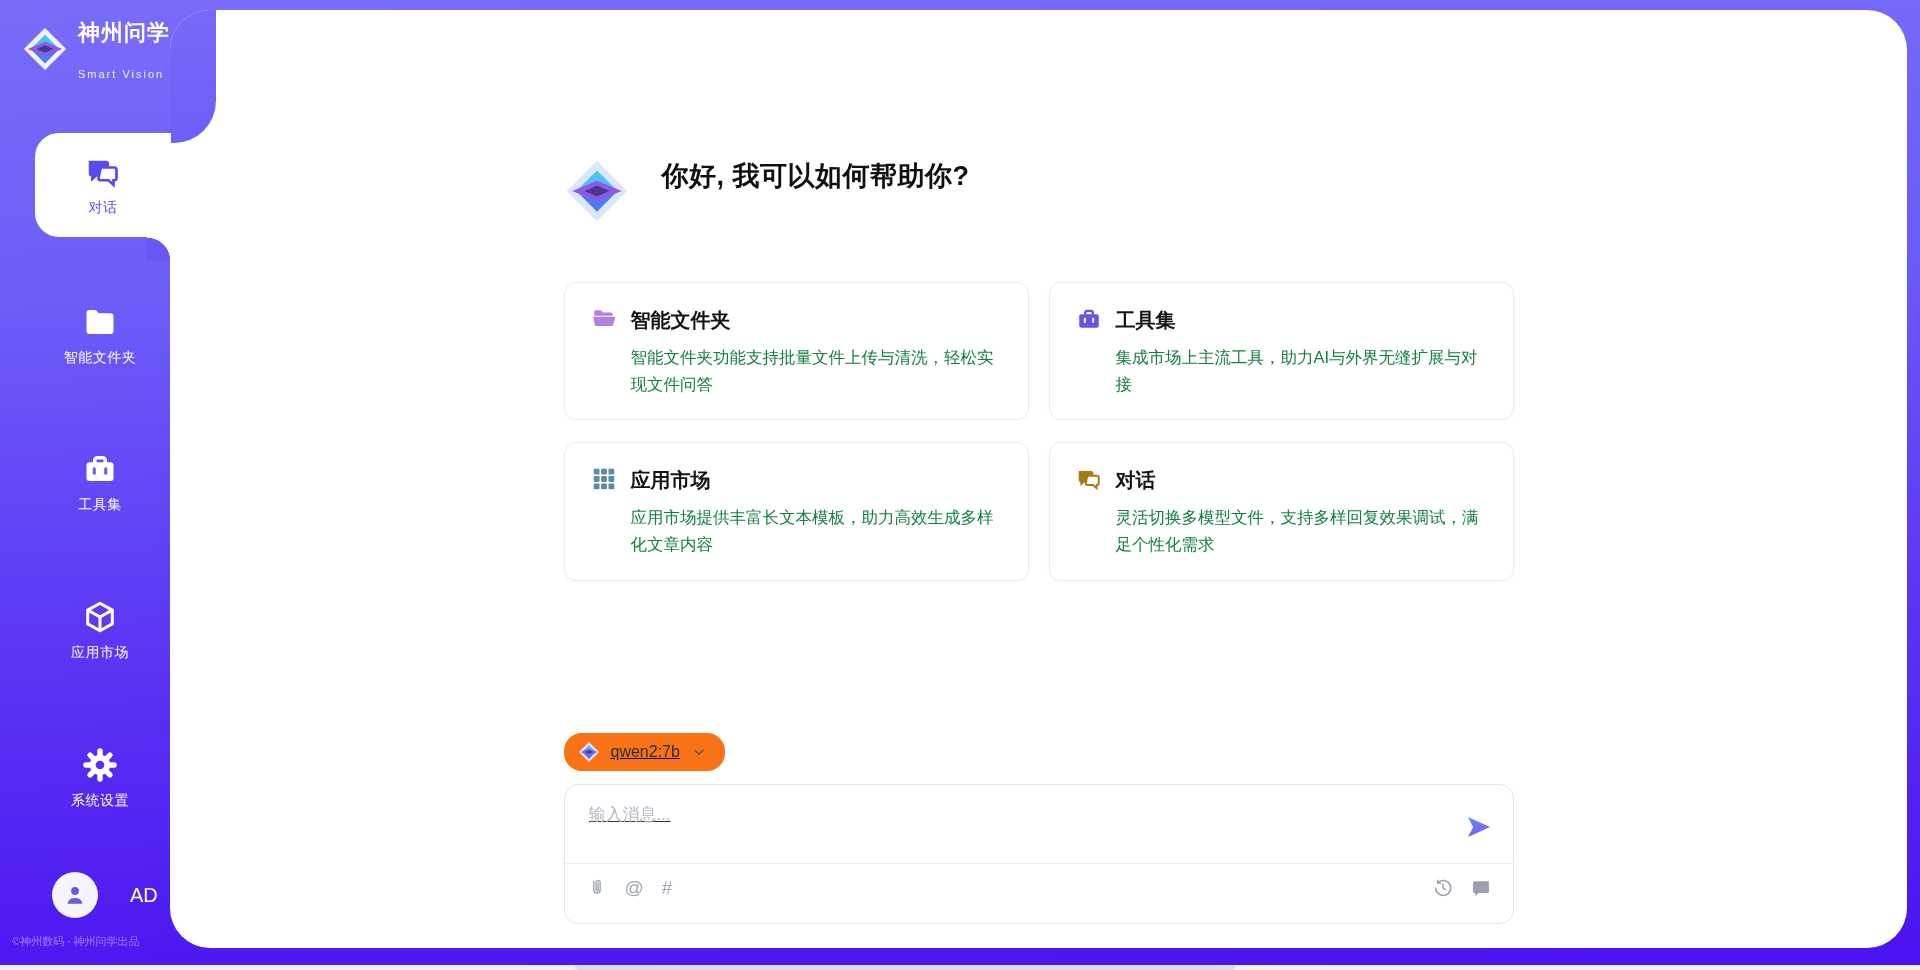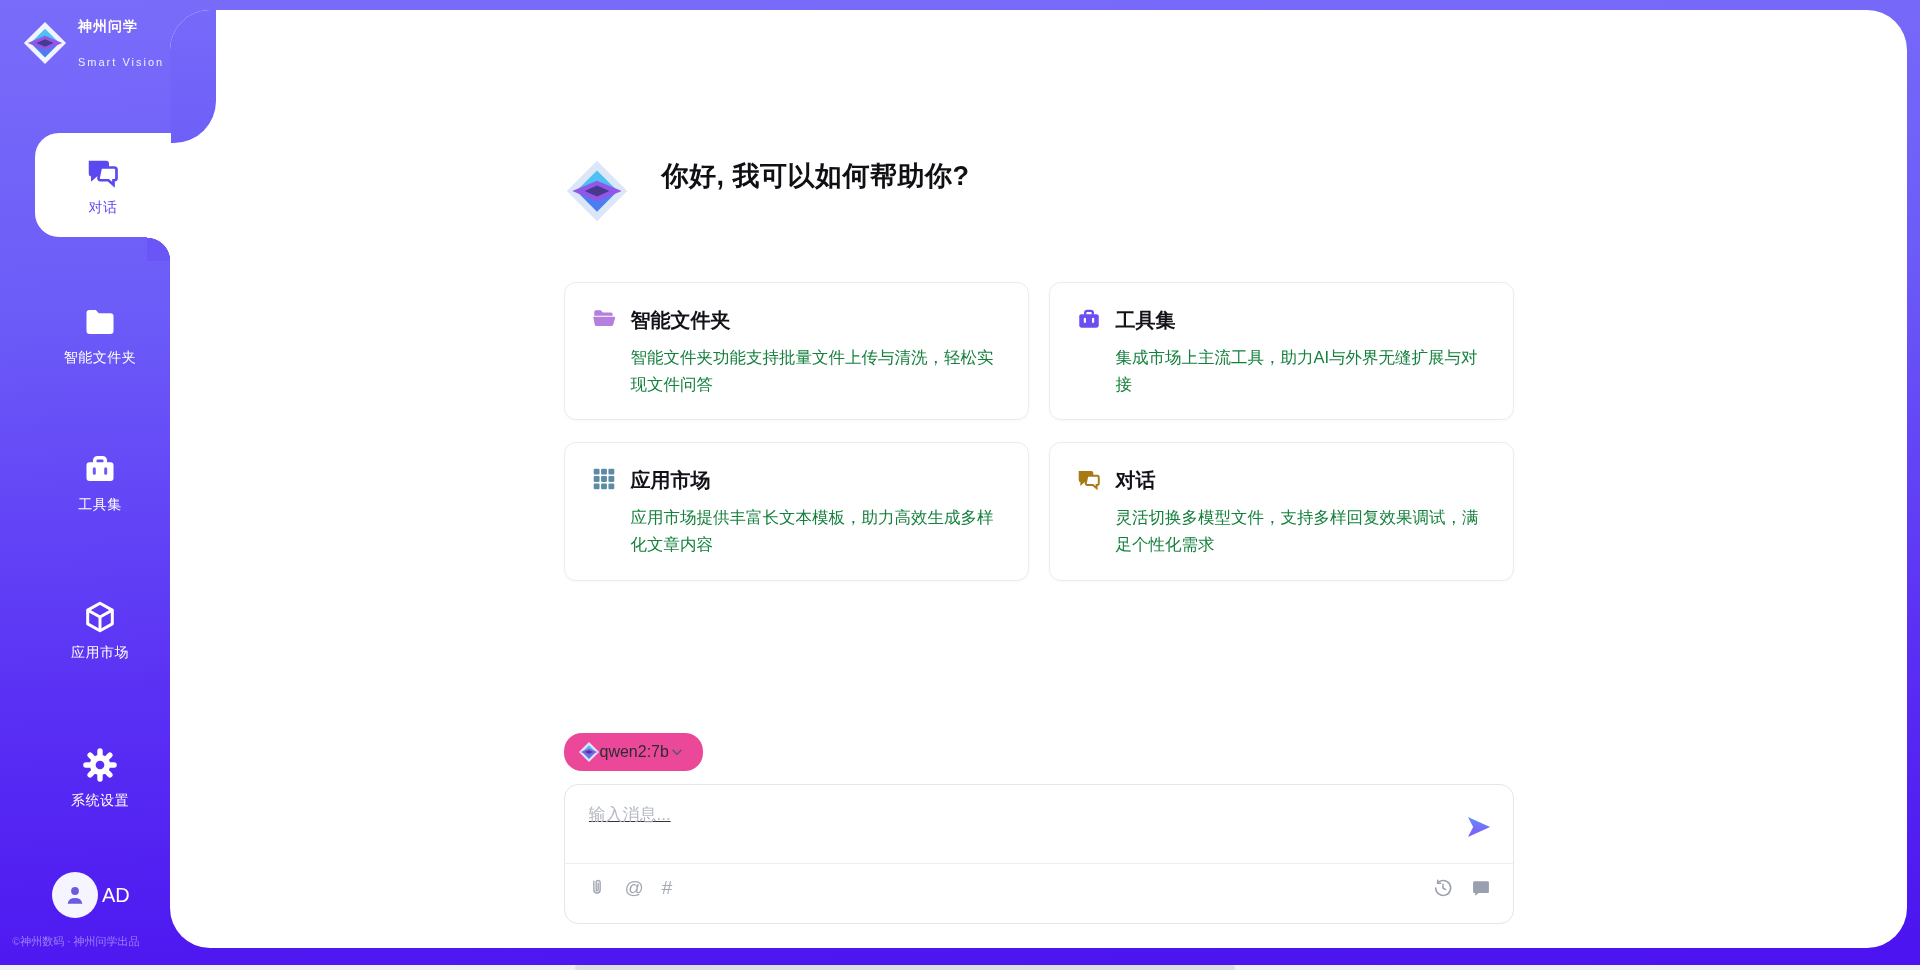--- a/index.html
+++ b/index.html
@@ -7,21 +7,21 @@
   body {
     font-family:"Liberation Sans","DejaVu Sans",sans-serif;
     background:linear-gradient(178deg,#7a6cfa 0%,#6c5cf8 30%,#5a30f4 68%,#4a12f0 100%);
     position:relative;
   }
 
   
   .sidebar { position:absolute; left:0; top:0; width:170px; height:100%; z-index:2; }
   .logo-row { position:absolute; left:22px; top:18px; display:flex; align-items:center; gap:10px; }
   .logo-diamond { width:46px; height:46px; }
-  .logo-text .t1 { color:#fff; font-size:14px; font-weight:700; letter-spacing:1px; }
+  .logo-text .t1 { color:#fff; font-size:22px; font-weight:700; letter-spacing:1px; }
   .logo-text .t2 { color:#eef0ff; font-size:11px; letter-spacing:2px; margin-top:20px; }
 
   .nav-item {
     position:absolute; left:30px; width:140px; height:104px;
     display:flex; flex-direction:column; align-items:center; justify-content:center;
     gap:9px; color:#fff; cursor:pointer;
   }
   .nav-item .nav-icon { width:36px; height:36px; }
   .nav-item .nav-label { font-size:14px; letter-spacing:.5px; }
   .nav-item.active {
@@ -31,21 +31,21 @@
   .nav-item.active::after {   
     content:''; position:absolute; right:0; bottom:-24px; width:24px; height:24px;
     background:radial-gradient(circle 24px at 0 100%, #6a55f6 0 23px, #fff 23.5px);
   }
   .nav-chat   { top:133px; }
   .nav-folder { top:283px; }
   .nav-tools  { top:430px; }
   .nav-market { top:578px; }
   .nav-gear   { top:726px; }
 
-  .user-row { position:absolute; left:52px; top:872px; display:flex; align-items:center; gap:4px; cursor:pointer; }
+  .user-row { position:absolute; left:52px; top:872px; display:flex; align-items:center; gap:32px; cursor:pointer; }
   .avatar { width:46px; height:46px; border-radius:50%; background:#f6f4ff; display:flex; align-items:center; justify-content:center; }
   .avatar svg { width:26px; height:26px; }
   .user-name { color:#fff; font-size:20px; font-weight:500; }
   .copyright { position:absolute; left:12px; top:934px; color:rgba(255,255,255,.42); font-size:11px; white-space:nowrap;font-family:Liberation Serif, serif; }
 
   
   .main-panel {
     position:absolute; left:170px; top:10px; right:13px; bottom:22px;
     background:#fff; border-radius:40px; overflow:hidden; z-index:1;
   }
@@ -68,22 +68,22 @@
     box-shadow:0 1px 3px rgba(20,20,60,.03);
     display:grid; grid-template-columns:40px 1fr;
   }
   .card .c-icon { width:26px; height:26px; margin-top:-1px; }
   .card h2 { font-size:20px; font-weight:700; color:#121318; }
   .card p { grid-column:2; font-size:16.5px; color:#15803d; line-height:1.62; margin-top:10px; }
   .ic-purple { color:#b57fde; } .ic-violet { color:#6d4ef0; }
   .ic-slate  { color:#5d8ba4; } .ic-brown  { color:#a87a15; }
 
   .model-pill {
-    margin-top:152px; display:inline-flex; align-items:center; gap:0;
-    background:#ec4899; border-radius:18px; padding:8px 18px 8px 14px; cursor:pointer;
+    margin-top:152px; display:inline-flex; align-items:center; gap:11px;
+    background:#f97316; border-radius:18px; padding:8px 18px 8px 14px; cursor:pointer;text-decoration:underline;
   }
   .model-pill .m-logo { width:22px; height:22px; }
   .model-pill .m-name { font-size:16px; color:#2b2d35; }
   .model-pill .m-chev { width:16px; height:16px; color:#555a66; }
 
   .composer {
     margin-top:13px; position:relative; height:140px;
     border:1.6px solid #e4e5ee; border-radius:14px; background:#fff;
   }
   .composer textarea {

